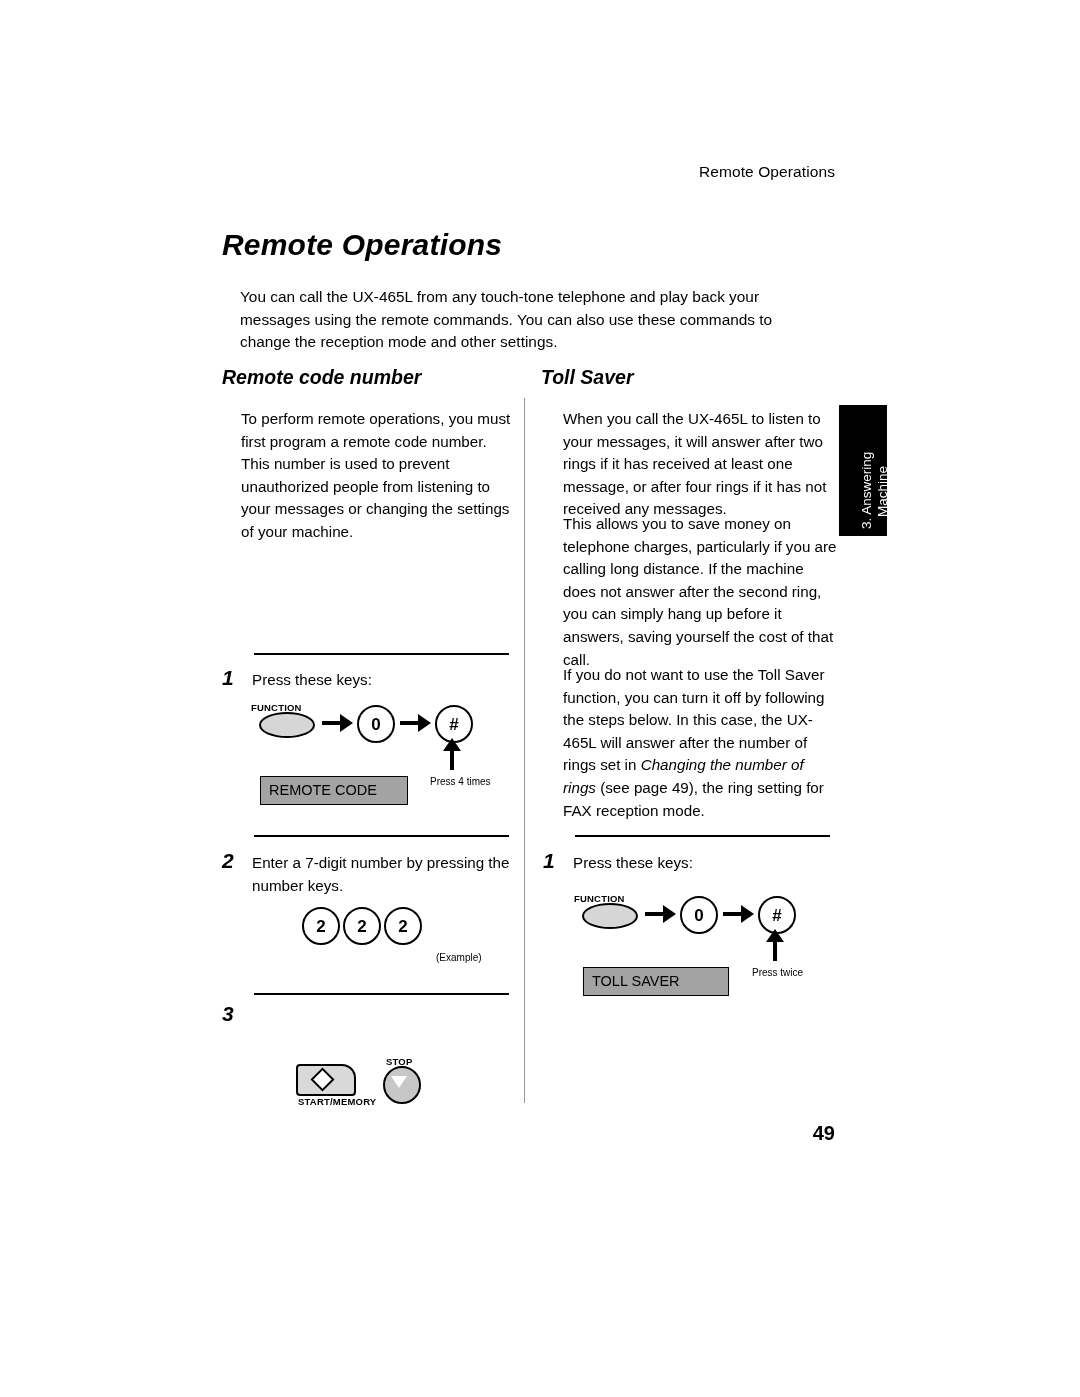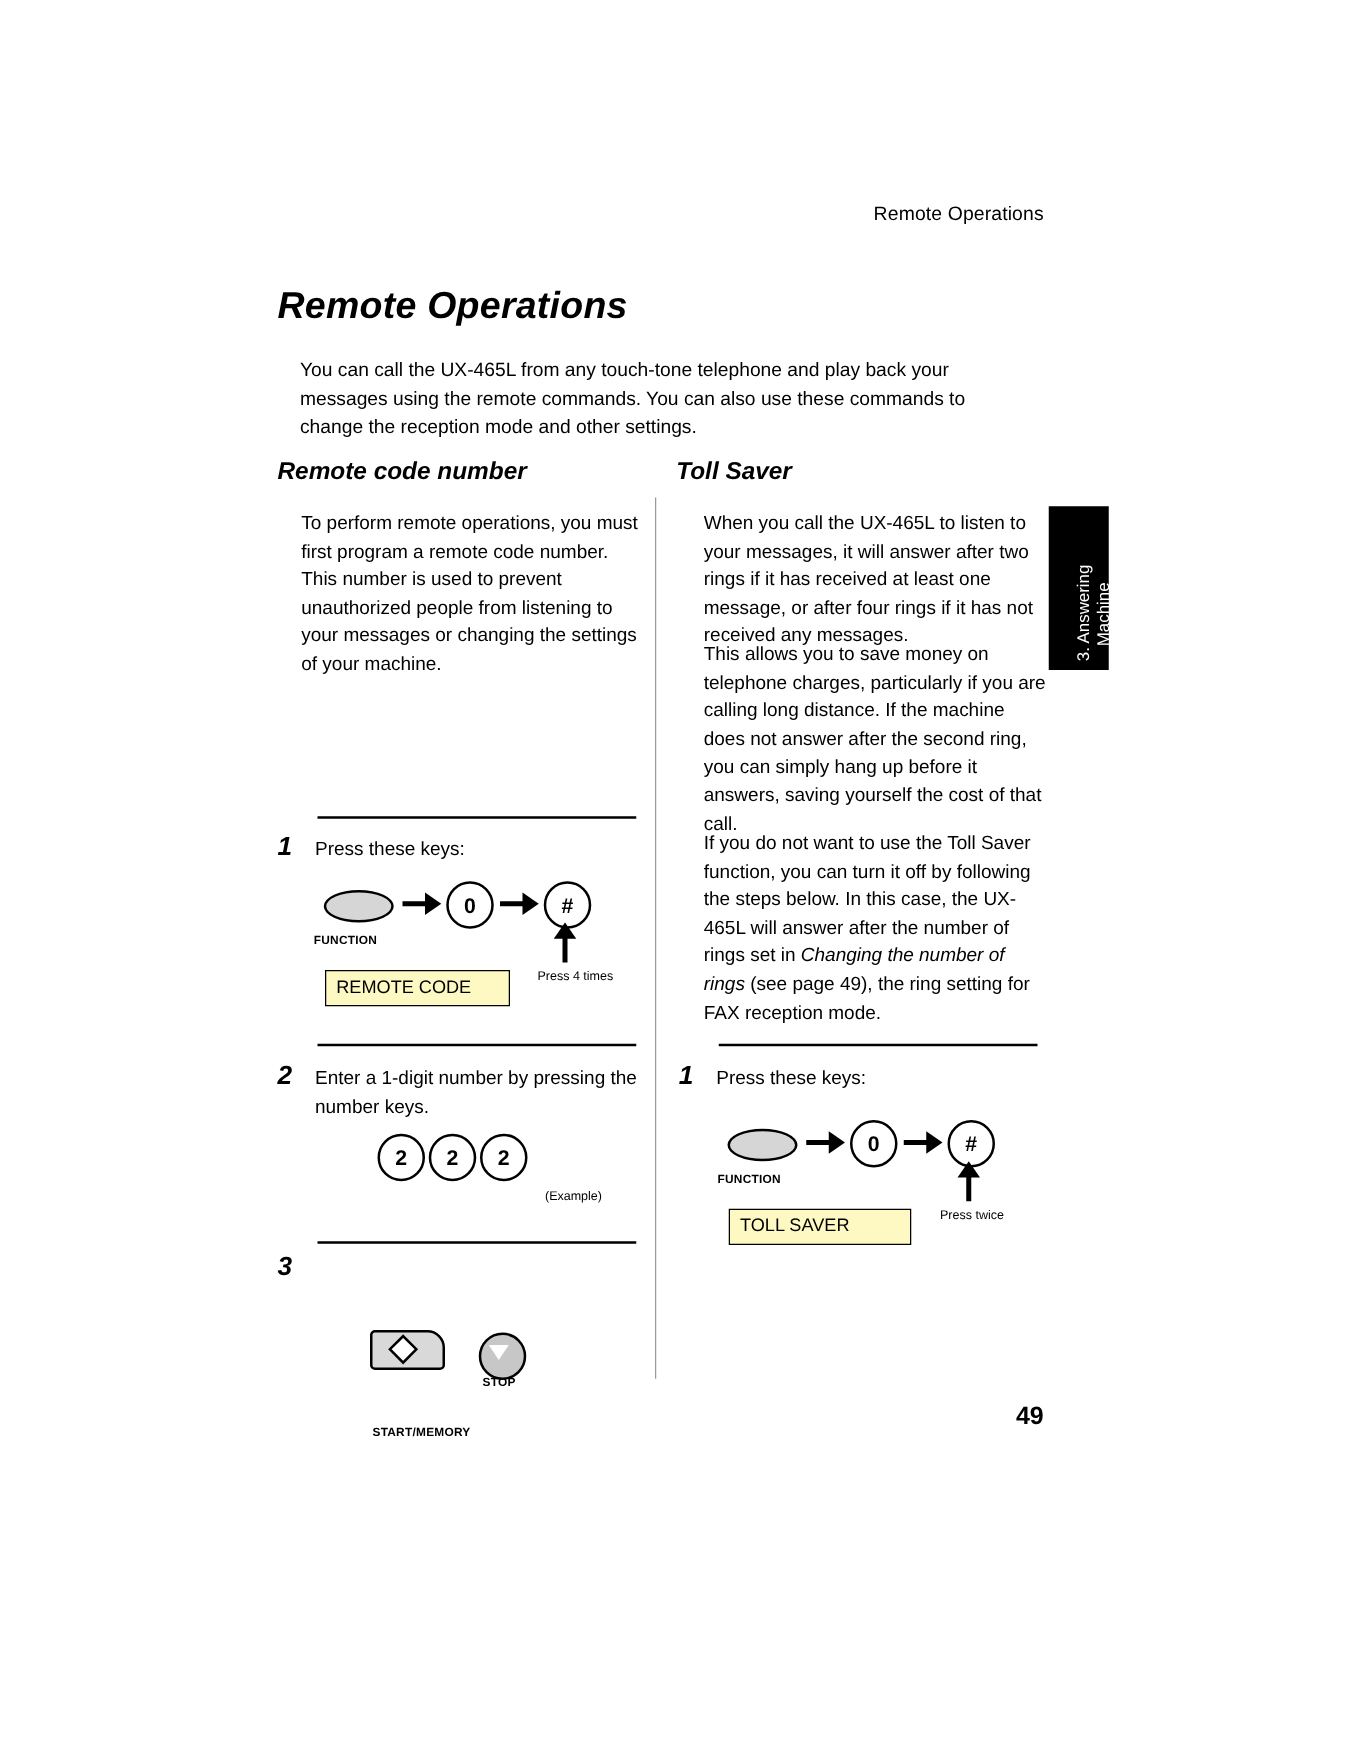--- a/index.html
+++ b/index.html
@@ -122,21 +122,20 @@
 
   #rsn1 { left: 543px; top: 849px; }
   #rst1 { left: 573px; top: 852px; width: 250px; }
 
   
   .tiny-label {
     position: absolute;
     font-size: 9.5px;
     font-weight: bold;
     letter-spacing: 0.2px;
-    margin-top: 45px;
   }
   .oval-key {
     position: absolute;
     border: 2px solid #000;
     border-radius: 50%;
     background: #d6d6d6;
   }
   .round-key {
     position: absolute;
     width: 34px;
@@ -147,21 +146,21 @@
     font-size: 17px;
     font-weight: bold;
     display: flex;
     align-items: center;
     justify-content: center;
     line-height: 1;
   }
   .box-label {
     position: absolute;
     border: 1.6px solid #000;
-    background: #fef9c3;
+    background: #a3a3a3;
     font-size: 14.5px;
     padding: 5px 8px 6px 8px;
     white-space: nowrap;
   }
   .caption {
     position: absolute;
     font-size: 10px;
     line-height: 20px;
   }
   .arrow-r {
@@ -244,21 +243,21 @@
 
     <div class="arrow-line" style="left:450px; top:748px; width:4px; height:22px;"></div>
     <div class="arrow-r" style="left:443px; top:738px; border-bottom:13px solid #000; border-left:9px solid transparent; border-right:9px solid transparent;"></div>
     <div class="box-label" style="left:260px; top:776px; width:130px;">REMOTE CODE</div>
     <div class="caption" style="left:430px; top:772px; width:70px;">Press 4 times</div>
   </div>
 
   <div class="rule" id="rule-l2"></div>
 
   <div class="step-num" id="sn2">2</div>
-  <div class="step-text" id="st2">Enter a 1-digit number by pressing the number keys.</div>
+  <div class="step-text" id="st2">Enter a 7-digit number by pressing the number keys.</div>
 
   <div>
     <div class="round-key" style="left:302px; top:907px;">2</div>
     <div class="round-key" style="left:343px; top:907px;">2</div>
     <div class="round-key" style="left:384px; top:907px;">2</div>
     <div class="caption" style="left:436px; top:948px;">(Example)</div>
   </div>
 
   <div class="rule" id="rule-l3"></div>
 

